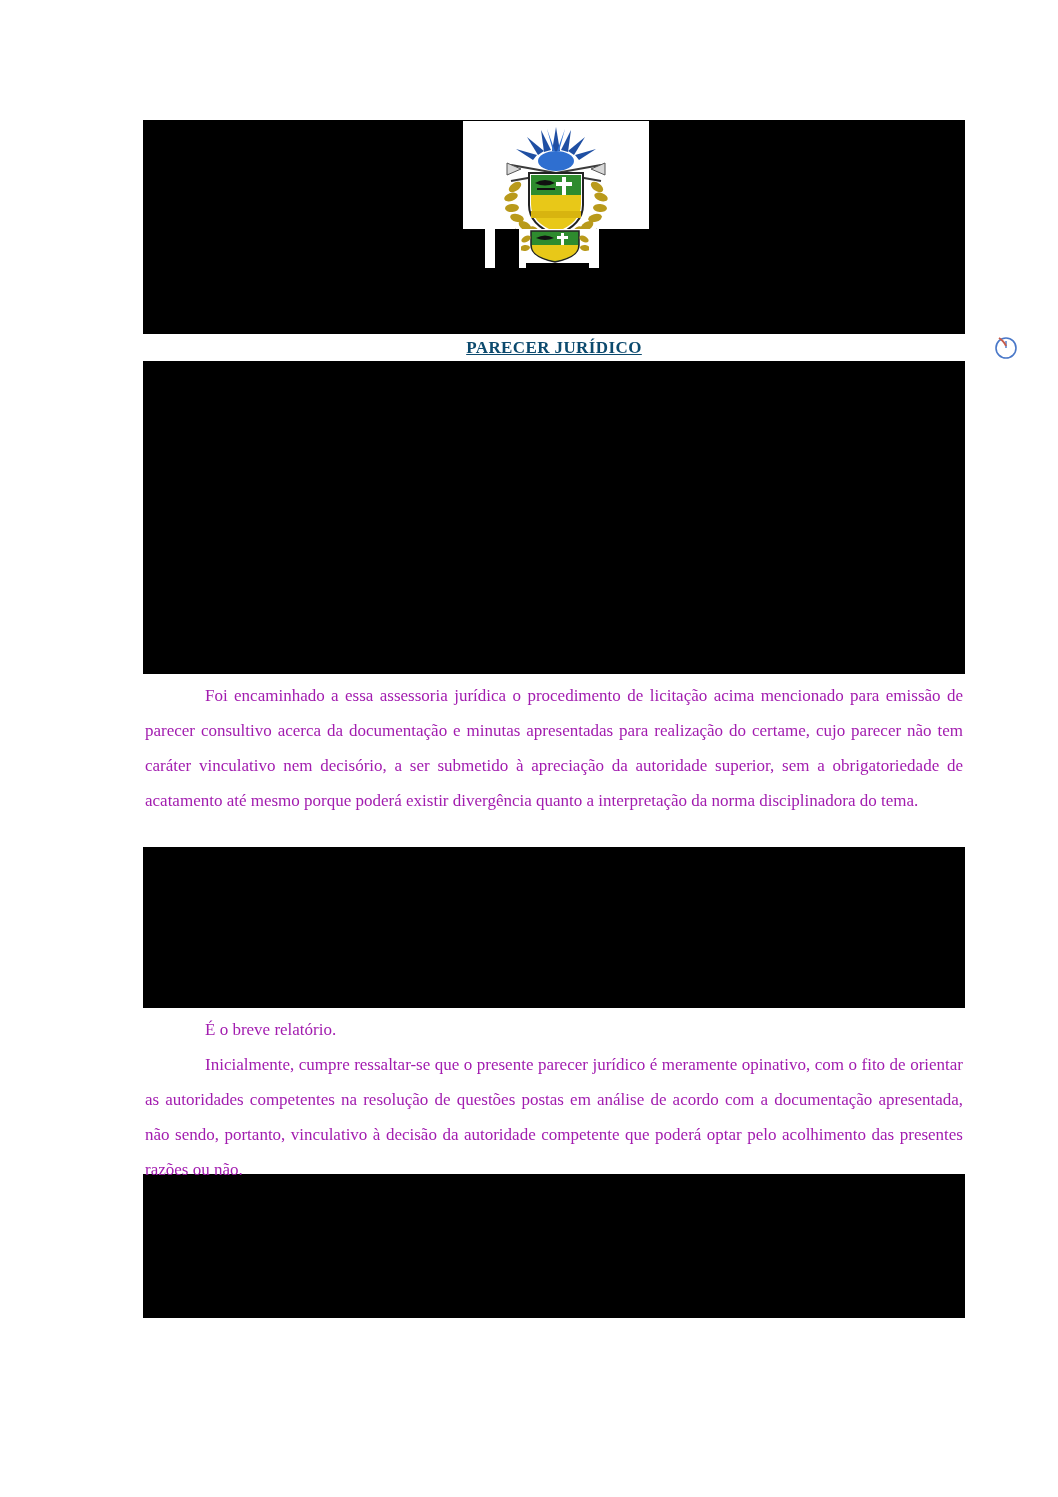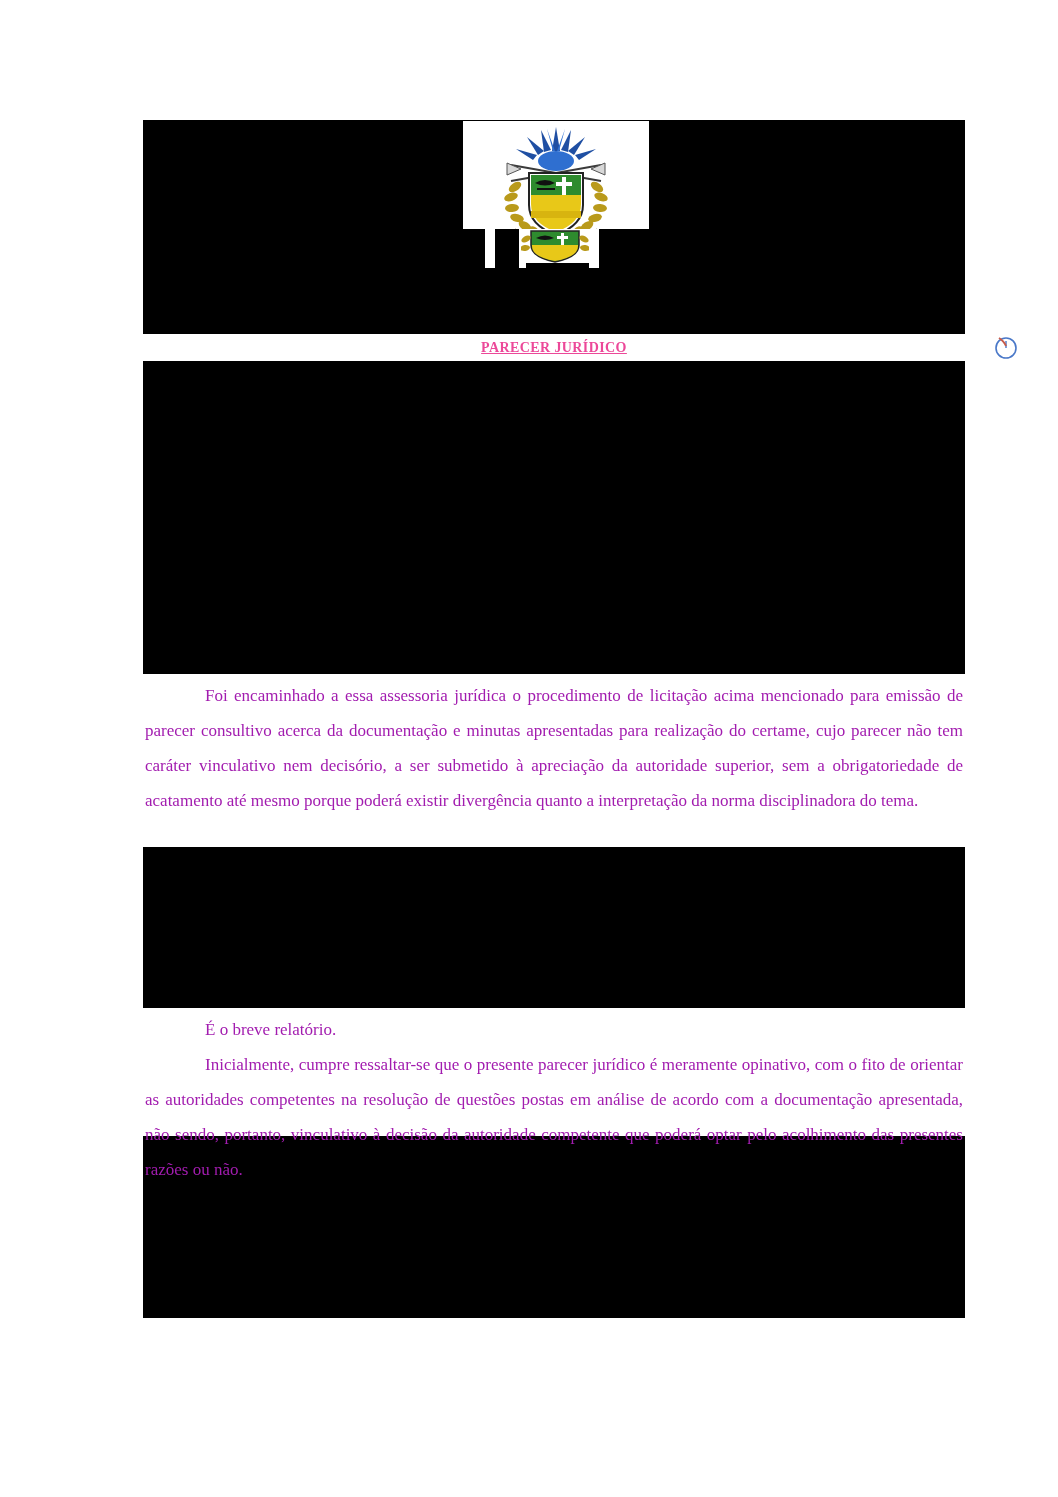--- a/index.html
+++ b/index.html
@@ -86,25 +86,25 @@
     left: 143px;
     top: 334px;
     width: 822px;
     height: 27px;
     background: #ffffff;
     display: flex;
     align-items: center;
     justify-content: center;
   }
   .title-band .title {
-    font-size: 14px;
+    font-size: 17px;
     font-weight: bold;
     letter-spacing: 0.4px;
     text-decoration: underline;
-    color: #ec4899;
+    color: #0c4a6e;
     white-space: nowrap;
   }
 
   
   .para-block {
     position: absolute;
     background: #ffffff;
     color: #a21caf;
     font-size: 17px;
     line-height: 35px;
@@ -122,21 +122,21 @@
     top: 674px;
     width: 822px;
     height: 173px;
     padding: 4px 2px 0 2px;
     box-sizing: border-box;
   }
   #block-2 {
     left: 143px;
     top: 1008px;
     width: 822px;
-    height: 128px;
+    height: 166px;
     padding: 4px 2px 0 2px;
     box-sizing: border-box;
   }
 
   
   .side-mark {
     position: absolute;
     left: 993px;
     top: 334px;
     width: 28px;

